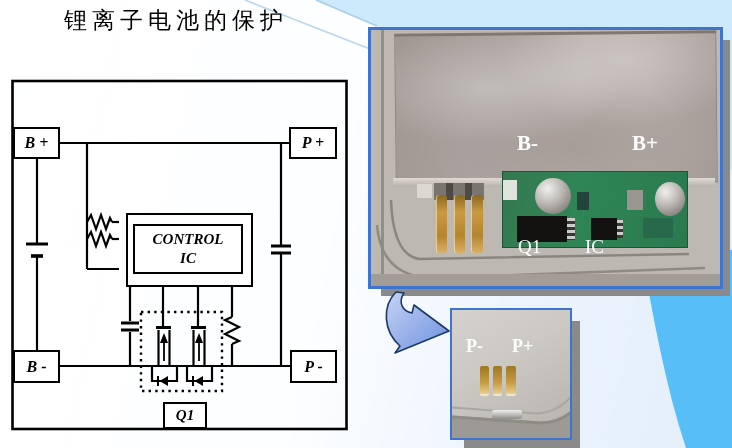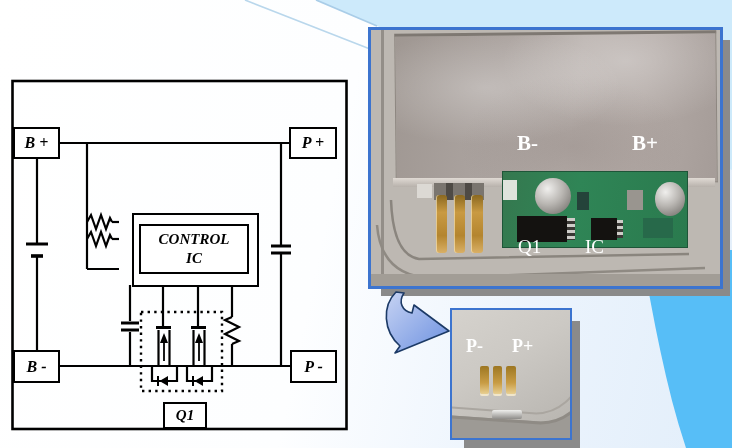--- a/index.html
+++ b/index.html
@@ -24,21 +24,21 @@
 
   
   .box{background:#fff;border:2.6px solid #000;display:flex;align-items:center;
     justify-content:center;font-family:"Liberation Serif",serif;font-style:italic;
     font-weight:bold;font-size:16px;color:#000;box-sizing:border-box;white-space:nowrap;}
   .b-plus{left:13px;top:127px;width:47px;height:32px;}
   .p-plus{left:289px;top:127px;width:48px;height:32px;}
   .b-minus{left:13px;top:350px;width:47px;height:33px;}
   .p-minus{left:290px;top:350px;width:47px;height:33px;}
   .q1box{left:163px;top:402px;width:44px;height:27px;font-size:15px;}
-  .ctrl-outer{left:132px;top:213px;width:127px;height:74px;background:#fff;
+  .ctrl-outer{left:126px;top:213px;width:127px;height:74px;background:#fff;
     border:2.6px solid #000;box-sizing:border-box;}
   .ctrl-inner{position:absolute;left:5px;top:9px;width:110px;height:50px;
     border:2.6px solid #000;box-sizing:border-box;display:flex;flex-direction:column;
     align-items:center;justify-content:center;font-family:"Liberation Serif",serif;
     font-style:italic;font-weight:bold;font-size:15px;line-height:1.25;color:#000;}
 
   
   .shadow{background:#8a8a8a;}
   .photo-main-shadow{left:381px;top:40px;width:349px;height:256px;}
   .photo-main{left:368px;top:27px;width:349px;height:256px;border:3px solid #3c74cf;
@@ -101,20 +101,21 @@
 
 <div class="slide">
 
   <svg width="732" height="448">
     <polygon points="316,0 732,0 732,170 377,26" fill="#cdeafb"></polygon>
     <line x1="245" y1="0" x2="370" y2="49" stroke="#b9d7ec" stroke-width="1.6"></line>
     <line x1="316" y1="0" x2="377" y2="26" stroke="#a9cde8" stroke-width="1.8"></line>
     <path d="M 641,250 C 653,315 665,385 686,448 L 732,448 L 732,250 Z" fill="#57bef7"></path>
   </svg>
 
+  <div class="abs title">锂离子电池的保护</div>
 
   <svg width="732" height="448" fill="none" stroke="#000" stroke-width="2.2">
     <rect x="12.5" y="81" width="334" height="348" stroke-width="2.6"></rect>
 
     <path d="M60,143 H289"></path>
     <path d="M60,366 H290"></path>
 
     <path d="M37,158 V243 M37,257 V350"></path>
     <g>
       <path d="M26,244 H48" stroke-width="3"></path>

